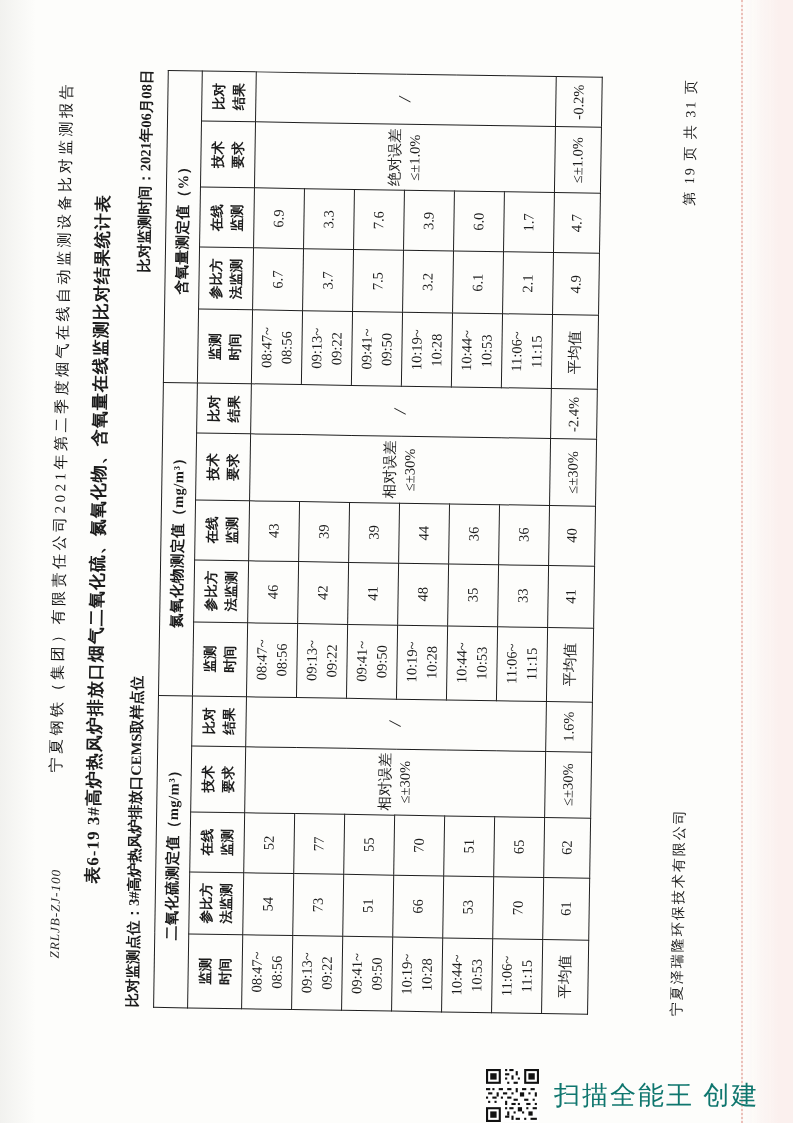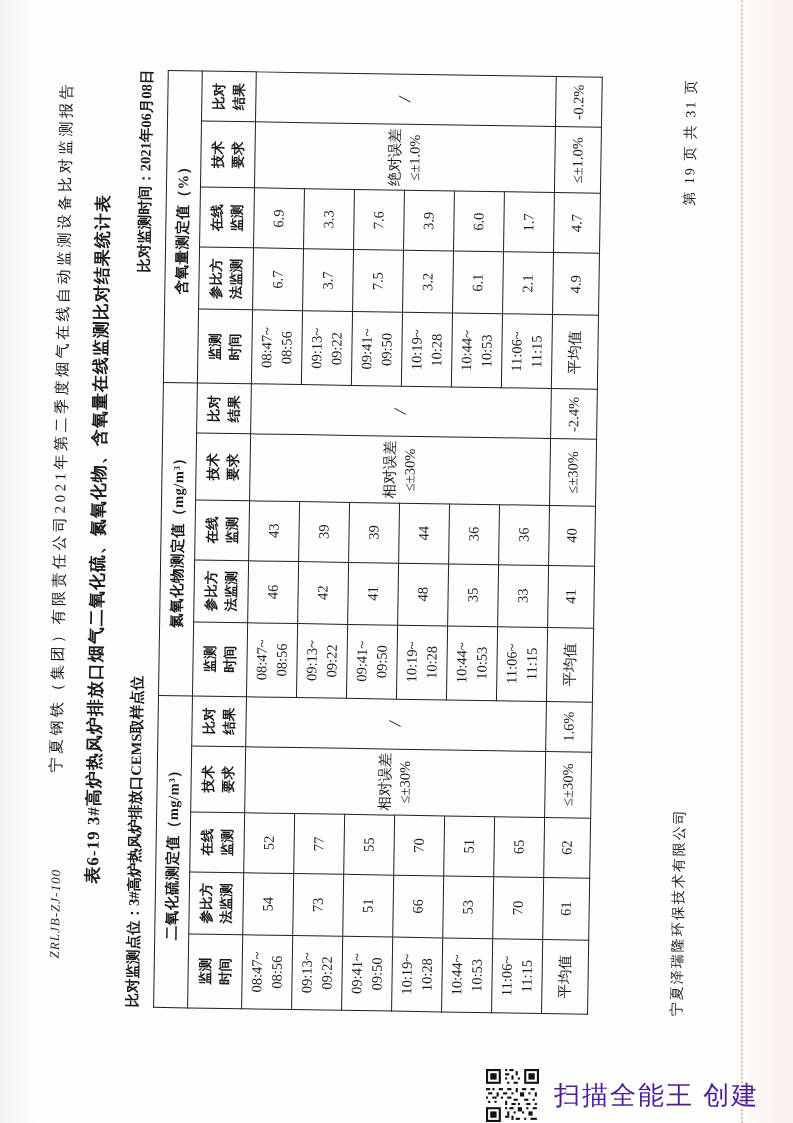--- a/index.html
+++ b/index.html
@@ -37,21 +37,21 @@
                  justify-content:space-between; font-size:14px; letter-spacing:2px; color:#222; }
   
   .scan-edge-right { position:absolute; top:0; right:0; width:52px; height:1123px;
     background:linear-gradient(to right, rgba(252,240,238,0), #fbeeec 70%);
     border-left:2px dotted #e9b6ae; opacity:.85; }
   .scan-edge-left { position:absolute; top:0; left:0; width:48px; height:1123px;
     background:linear-gradient(to right, #ebebe8, rgba(255,255,255,0) 75%); opacity:.65; }
   .watermark { position:absolute; left:486px; top:1069px; display:flex;
                align-items:center; gap:15px; }
   .qr { width:53px; height:53px; display:block; }
-  .watermark-text { font-size:26px; color:#4c1d95; letter-spacing:2px;
+  .watermark-text { font-size:26px; color:#0f766e; letter-spacing:2px;
                     font-family:"Liberation Sans","DejaVu Sans",sans-serif; }
 </style>
 </head>
 <body>
 
 <div class="viewport">
 
   <div class="rot">
     <div class="sheet">
 

